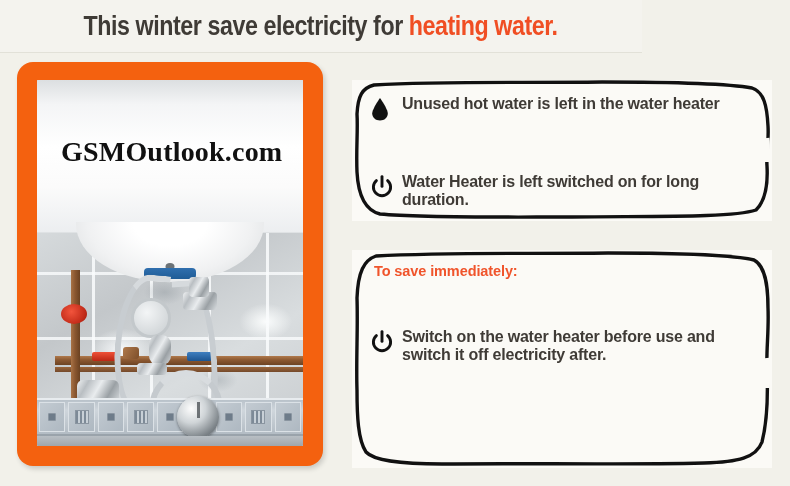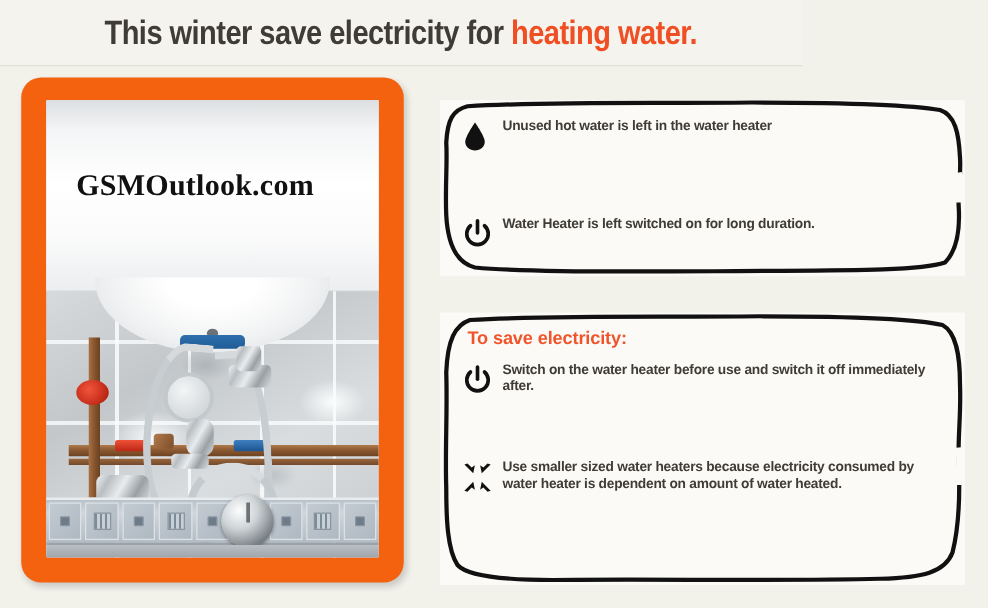--- a/index.html
+++ b/index.html
@@ -283,21 +283,21 @@
     left: 0; right: 0; bottom: 0;
     height: 10px;
     background: linear-gradient(to bottom, #b9bfc4, #9fa6ac);
   }
 
   #watermark {
     position: absolute;
     left: 24px; top: 56px;
     font-family: "Liberation Serif", serif;
     font-weight: bold;
-    font-size: 24px;
+    font-size: 28px;
     color: #111111;
     letter-spacing: 0.2px;
     white-space: nowrap;
     text-shadow: 0 1px 0 rgba(255,255,255,0.45);
   }
 
   
   .callout {
     position: absolute;
     background: #fbfaf6;
@@ -333,21 +333,21 @@
   .bullet-icon {
     flex: 0 0 32px;
     width: 32px;
     height: 30px;
     display: flex;
     align-items: center;
     justify-content: flex-start;
     padding-top: 1px;
   }
   .bullet-text {
-    font-size: 11px;
+    font-size: 16px;
     font-weight: bold;
     color: #3f3b36;
     line-height: 1.14;
     letter-spacing: -0.2px;
     padding-top: 2px;
   }
   
   #callout-waste .bullet-row.first { margin-bottom: 22px; }
   #callout-save .bullet-row { margin-bottom: 18px; }
   #callout-save .bullet-row:last-child { margin-bottom: 0; }
@@ -466,40 +466,27 @@
 <div class="callout" id="callout-save">
   <svg class="sketch-border" viewBox="0 0 420 218" preserveAspectRatio="none">
     <path d="M24,6 C96,2 176,4 256,3 C326,3 382,5 402,10 C413,16 416,34 416,58
              C417,82 414,100 415,122 C416,146 415,172 410,192
              C404,208 386,212 352,213 C270,215 170,213 90,214
              C50,214 22,211 14,202 C6,190 5,166 5,140
              C4,110 6,78 5,48 C6,22 12,10 24,6 Z" fill="none" stroke="#111111" stroke-width="3.4" stroke-linecap="round" stroke-linejoin="round"></path>
     <path d="M415,108 C416,118 415,128 415,138" fill="none" stroke="#fbfaf6" stroke-width="5"></path>
   </svg>
   <div class="callout-inner">
-    <div class="callout-heading">To save electricity:</div>
+    <div class="callout-heading">To save immediately:</div>
 
     <div class="bullet-row">
       <span class="bullet-icon">
         <svg width="24" height="24" viewBox="0 0 24 24">
           <path d="M6.4 5.6 A8.6 8.6 0 1 0 17.6 5.6" fill="none" stroke="#111111" stroke-width="2.9" stroke-linecap="round"></path>
           <line x1="12" y1="1.6" x2="12" y2="11.4" stroke="#111111" stroke-width="2.9" stroke-linecap="round"></line>
         </svg>
       </span>
-      <span class="bullet-text">Switch on the water heater before use and switch it off immediately after.</span>
+      <span class="bullet-text">Switch on the water heater before use and switch it off electricity after.</span>
     </div>
 
-    <div class="bullet-row">
-      <span class="bullet-icon">
-        <svg width="24" height="24" viewBox="0 0 24 24">
-          <g fill="#111111">
-            <path d="M1.5 1.5 L8.6 8.6 L9.9 2.2 L7.3 4.0 L4.0 0.7 Z"></path>
-            <path d="M22.5 1.5 L15.4 8.6 L14.1 2.2 L16.7 4.0 L20.0 0.7 Z"></path>
-            <path d="M1.5 22.5 L8.6 15.4 L9.9 21.8 L7.3 20.0 L4.0 23.3 Z"></path>
-            <path d="M22.5 22.5 L15.4 15.4 L14.1 21.8 L16.7 20.0 L20.0 23.3 Z"></path>
-          </g>
-        </svg>
-      </span>
-      <span class="bullet-text">Use smaller sized water heaters because electricity consumed by water heater is dependent on amount of water heated.</span>
-    </div>
 
   </div>
 </div>
 
 </body></html>

